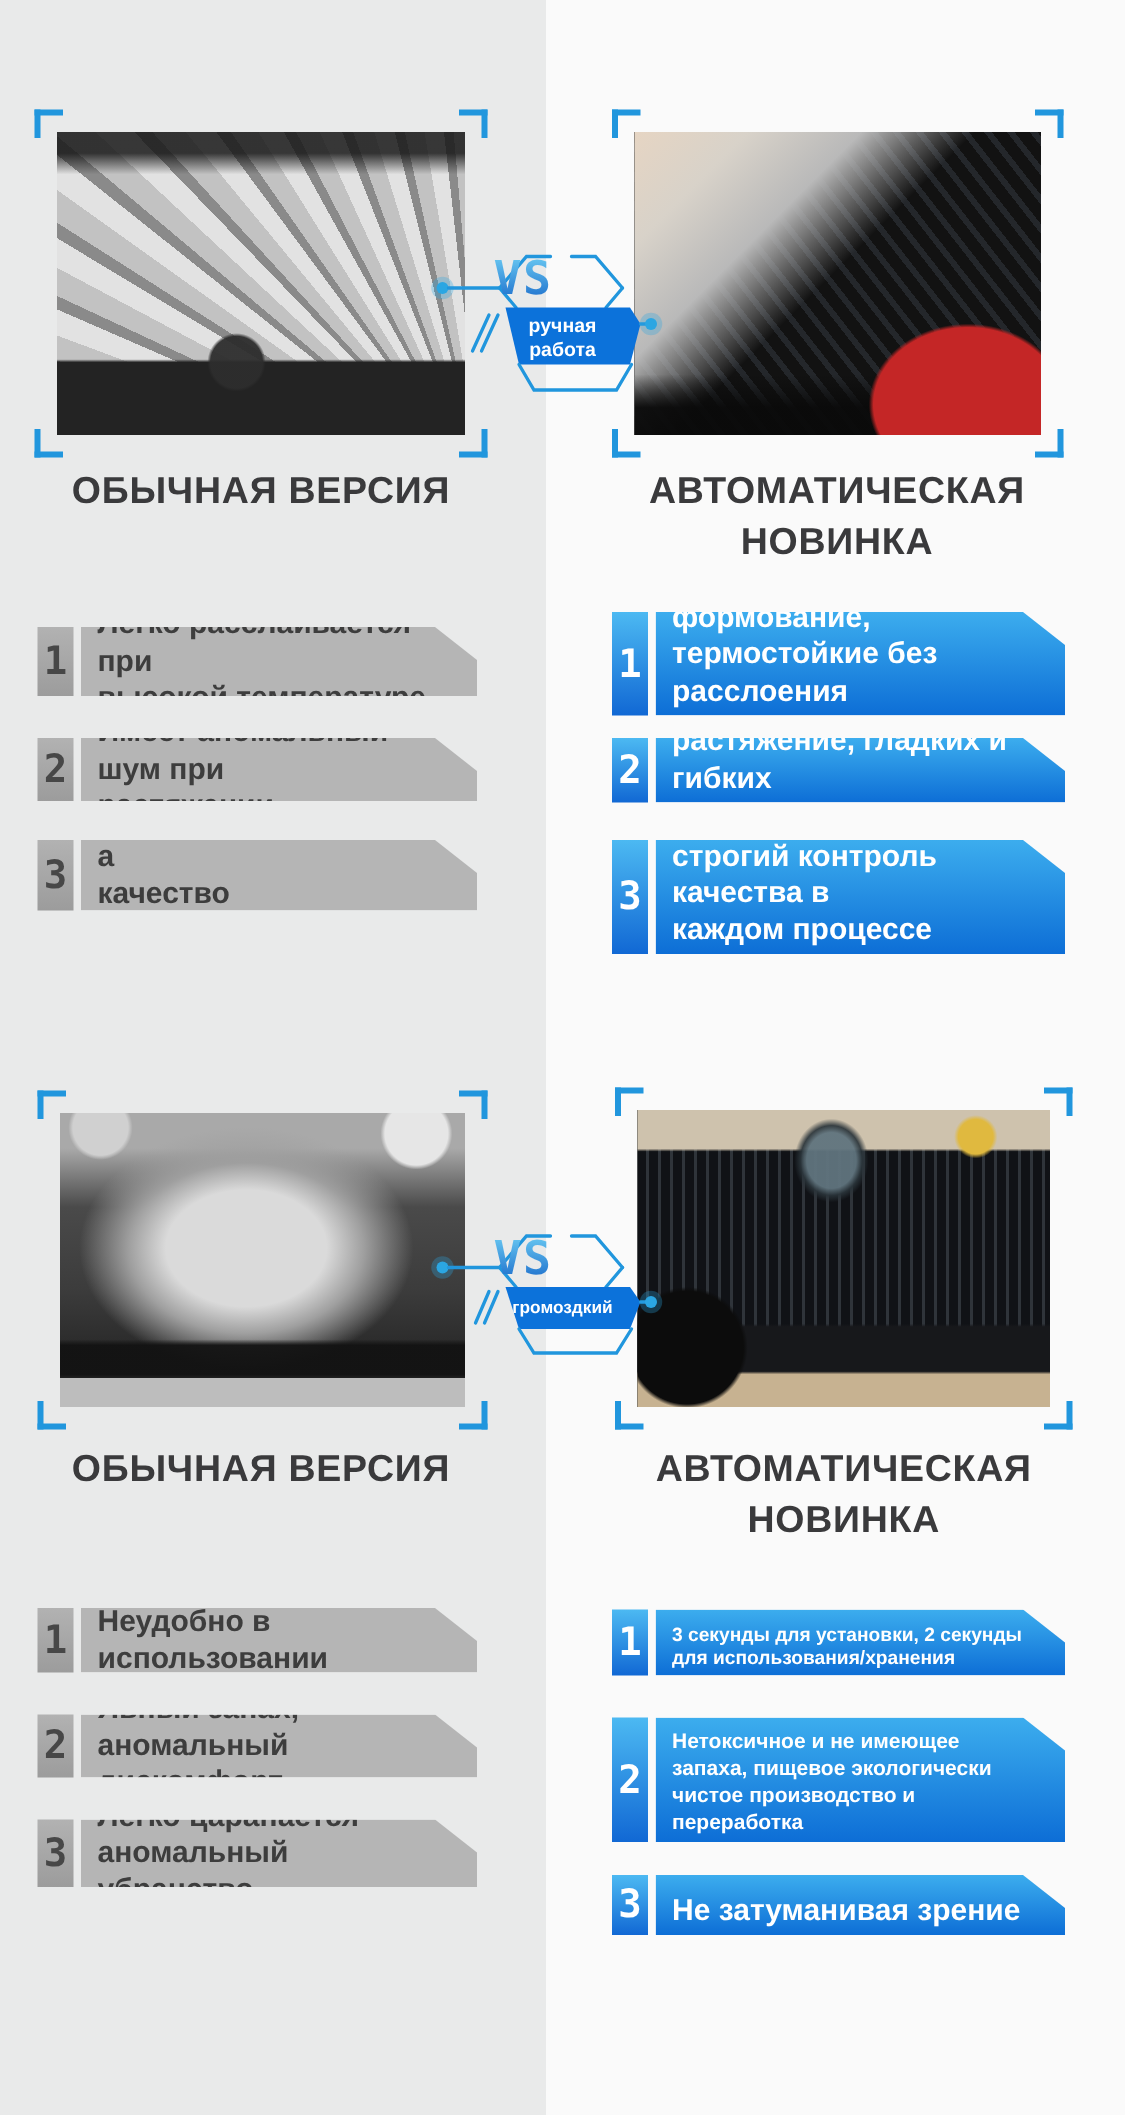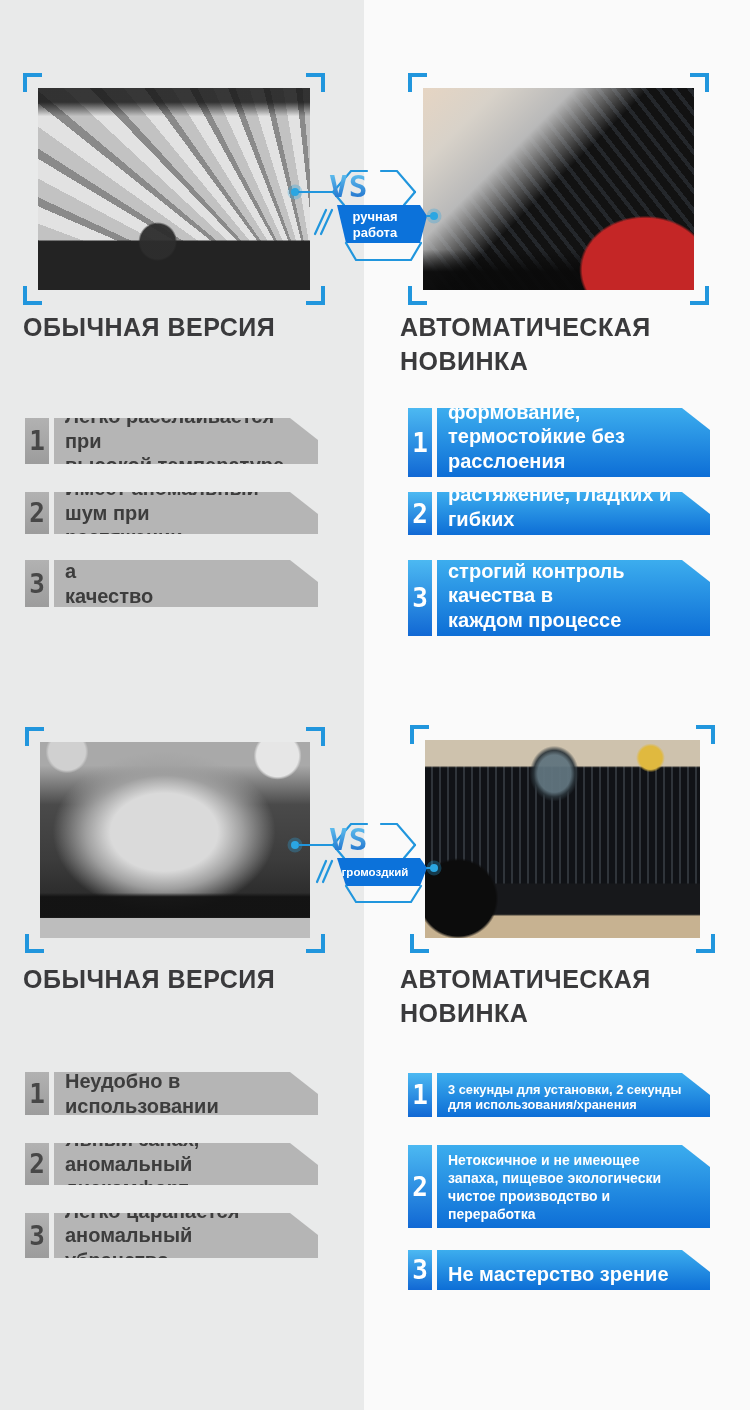--- a/index.html
+++ b/index.html
@@ -62,21 +62,21 @@
   .vs-text{position:absolute;left:44px;top:10px;width:72px;height:36px;line-height:36px;text-align:left;
     font:bold 31px "DejaVu Sans Mono",monospace;letter-spacing:1px;
     background:linear-gradient(180deg,#6fd0f5,#1565c8);-webkit-background-clip:text;background-clip:text;
     color:transparent;-webkit-text-fill-color:transparent;}
   .ribbon-text{position:absolute;left:48px;width:84px;display:flex;flex-direction:column;align-items:center;
     justify-content:center;color:#fff;font-weight:bold;text-align:center;}
   #badge-top .ribbon-text{top:48px;height:37px;font-size:13px;line-height:1.2;}
   #badge-bottom .ribbon-text{top:47px;height:28px;font-size:11.5px;}
 
   
-  .heading{position:absolute;text-align:left;font-weight:bold;font-size:25px;line-height:34px;
+  .heading{position:absolute;text-align:center;font-weight:bold;font-size:25px;line-height:34px;
     letter-spacing:.5px;color:var(--text_dark,#3a3a3c);}
   #h1-left{left:23px;top:310px;width:302px;}
   #h1-right{left:400px;top:310px;width:316px;}
   #h2-left{left:23px;top:962px;width:302px;}
   #h2-right{left:400px;top:962px;width:325px;}
 
   
   .list{position:absolute;}
   .list .item{position:absolute;left:0;right:0;display:flex;}
   .num{width:24px;margin-right:5px;display:flex;align-items:center;justify-content:center;
@@ -279,18 +279,18 @@
       <div class="box">
           <span class="t">Нетоксичное и не имеющее
 запаха, пищевое экологически
 чистое производство и
 переработка</span>
         </div>
     </div>
     <div class="item i3">
       <div class="num">3</div>
       <div class="box">
-          <span class="t">Не мастерство зрение</span>
+          <span class="t">Не затуманивая зрение</span>
         </div>
     </div>
   </div>
 
 </div>
 
 </body></html>

